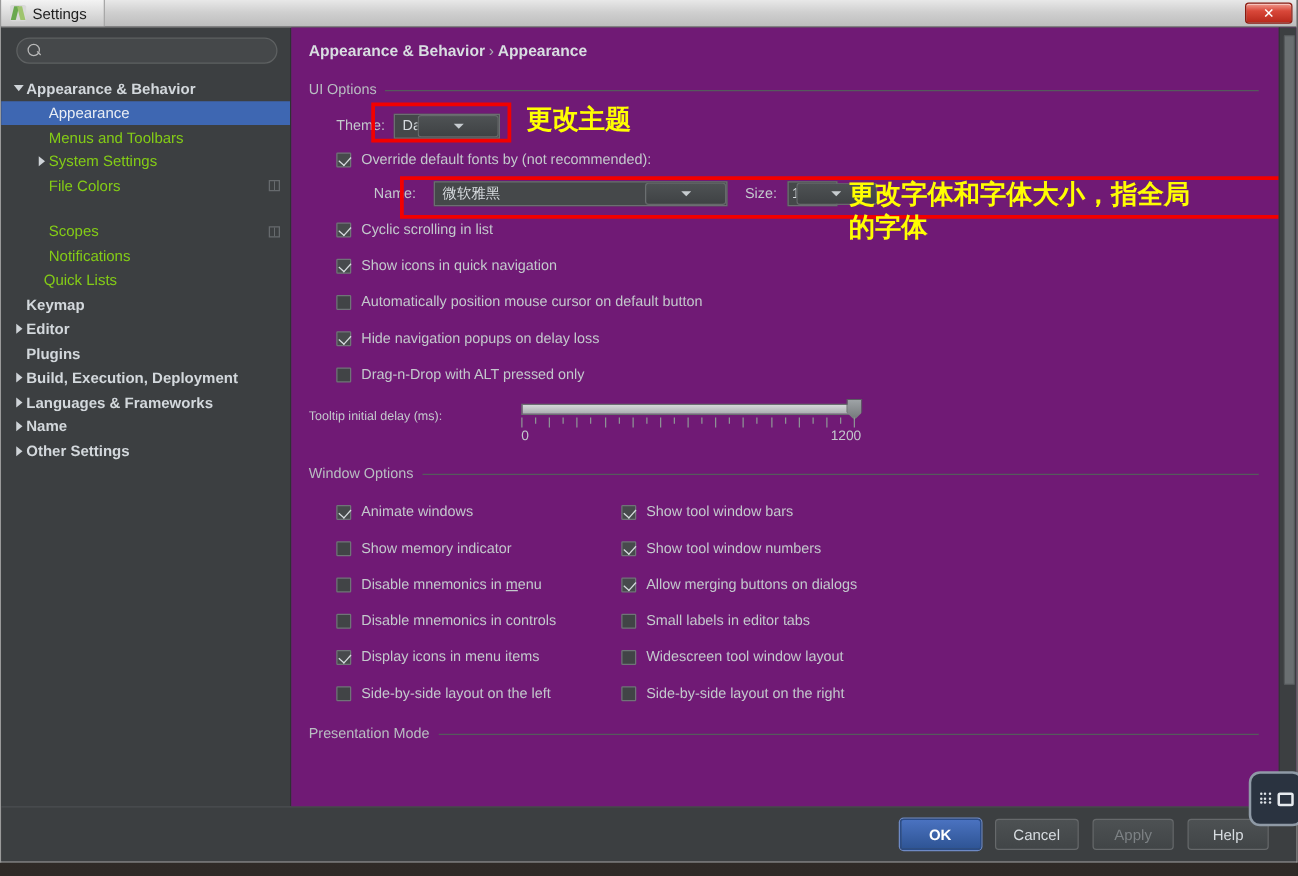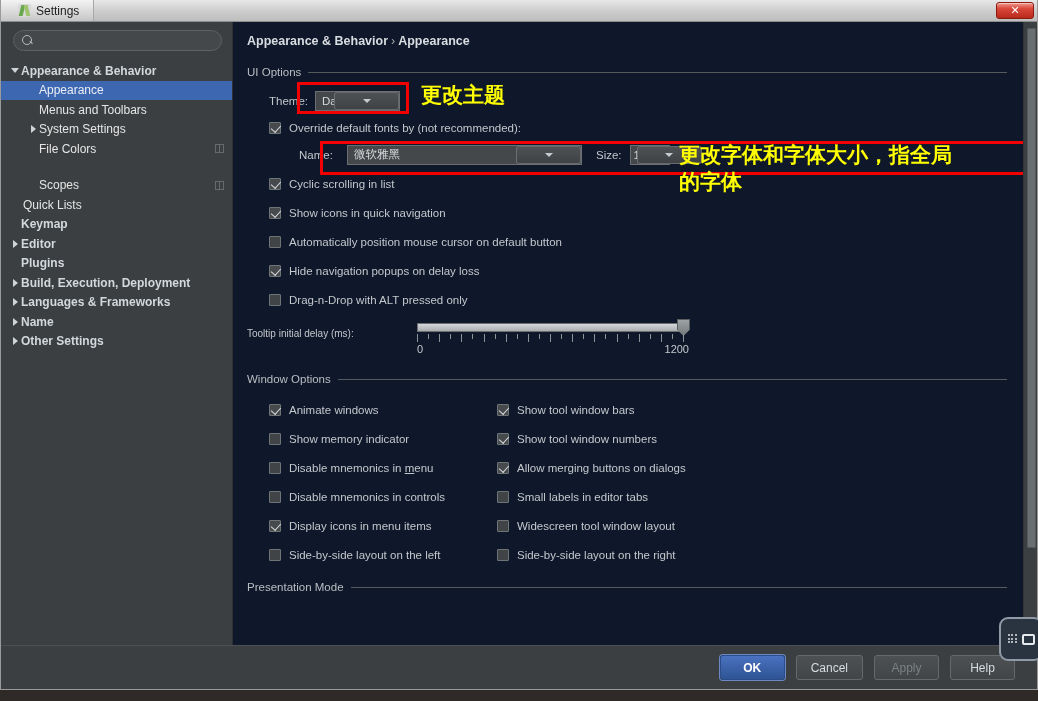--- a/index.html
+++ b/index.html
@@ -34,21 +34,21 @@
     border-top:none;
     display:flex; flex-direction:column;
   }
   #titlebar {
     height:22px; flex:0 0 22px; position:relative;
     background: linear-gradient(180deg,#e8e8e8 0%,#cfcfcf 48%,#bdbdbd 100%);
     border-bottom:1px solid #8d8d8d;
     display:flex; align-items:center;
   }
   #title-left {
-    display:flex; align-items:center; gap:5px; padding-left:17px;
+    display:flex; align-items:center; gap:5px; padding-left:7px;
     height:100%;
     background: linear-gradient(180deg,#f3f3f3 0%,#d8d8d8 60%,#c6c6c6 100%);
     padding-right:14px;
     border-right:1px solid #a8a8a8;
   }
   #app-icon {
     width:13px;height:13px;position:relative;
     background:#d9d9d9; border-radius:2px;
     overflow:hidden;
   }
@@ -97,21 +97,21 @@
     content:"";position:absolute;left:7px;top:7px;width:4px;height:1.4px;
     background:#b9b9b9;transform:rotate(45deg);
   }
   #search-input{
     flex:1;background:transparent;border:none;outline:none;
     color:#d6d6d6;font-size:11.5px;font-family:inherit;
   }
   #tree{ padding-top:2px; font-size:12px; }
   .tree-item{
     height:19.5px; display:flex; align-items:center;
-    color:#e5e5e5; padding-right:8px; cursor:default; white-space:nowrap;
+    color:#84cc16; padding-right:8px; cursor:default; white-space:nowrap;
   }
   .tree-item.bold{ font-weight:bold; color:#d3d8dc; }
   .tree-item.selected{ background:#3e67b2; color:#e9eef4; }
   .arrow{ width:12px; flex:0 0 12px; display:flex; align-items:center; justify-content:center; }
   .arrow .tri-d{
     width:0;height:0;border-left:4.5px solid transparent;border-right:4.5px solid transparent;
     border-top:5px solid #cfd4d8;
   }
   .arrow .tri-r{
     width:0;height:0;border-top:4.5px solid transparent;border-bottom:4.5px solid transparent;
@@ -119,21 +119,21 @@
   }
   .t-label{ flex:1; overflow:hidden; text-overflow:ellipsis; }
   .t-badge{
     width:9px;height:9px;flex:0 0 9px;opacity:.45;
     border:1px solid #9aa0a4;
     background:
       linear-gradient(90deg,transparent 45%,#9aa0a4 45%,#9aa0a4 55%,transparent 55%);
   }
 
   
-  #content-outer{ flex:1; display:flex; min-width:0; position:relative; background:#0f172a;}
+  #content-outer{ flex:1; display:flex; min-width:0; position:relative; background:#701a75;}
   #content{
     flex:1; min-width:0; padding:12px 16px 0 14px; position:relative; overflow:hidden;
   }
   #breadcrumb{ font-size:12.5px; font-weight:bold; color:#d8dde1; margin-bottom:18px; }
   #breadcrumb .sep{ font-weight:normal; color:#a9aeb2; margin:0 3px; }
 
   .group{ margin-bottom:6px; }
   .group-head{
     display:flex; align-items:center; gap:7px;
     font-size:11.5px; color:#b9bec2; margin-bottom:10px;
@@ -312,21 +312,25 @@
           <div class="tree-item" style="padding-left: 26px;">
             <span class="arrow"></span>
             <span class="t-label">File Colors</span>
             <span class="t-badge"></span>
           </div>
           <div class="tree-item" style="padding-left: 26px; margin-top: 17px;">
             <span class="arrow"></span>
             <span class="t-label">Scopes</span>
             <span class="t-badge"></span>
           </div>
-          <div class="tree-item" style="padding-left: 10px;">
+          <div class="tree-item" style="padding-left: 26px;">
+            <span class="arrow"></span>
+            <span class="t-label">Notifications</span>
+          </div>
+          <div class="tree-item" style="padding-left: 22px;">
             <span class="arrow"></span>
             <span class="t-label">Quick Lists</span>
           </div>
           <div class="tree-item bold" style="padding-left: 8px;">
             <span class="arrow"></span>
             <span class="t-label">Keymap</span>
           </div>
           <div class="tree-item bold" style="padding-left: 8px;">
             <span class="arrow">
               <i class="tri-r"></i>

